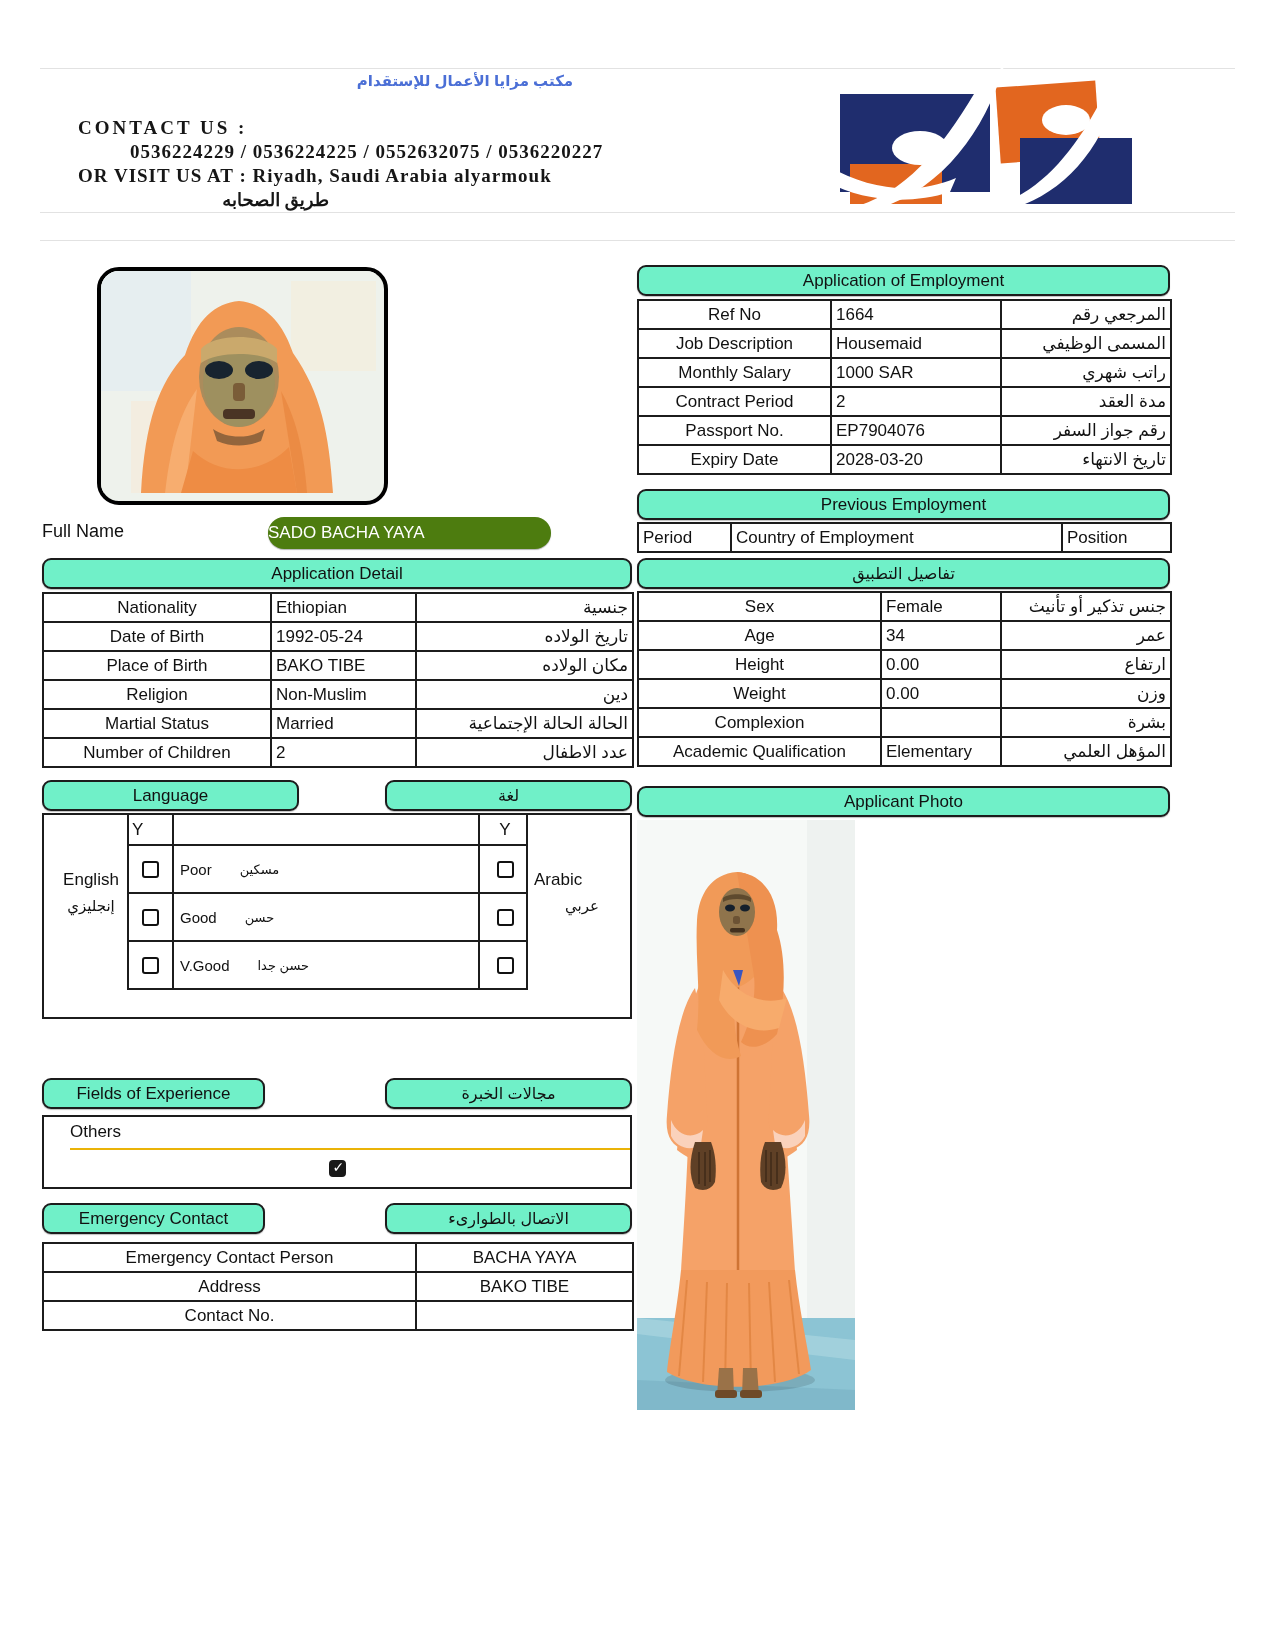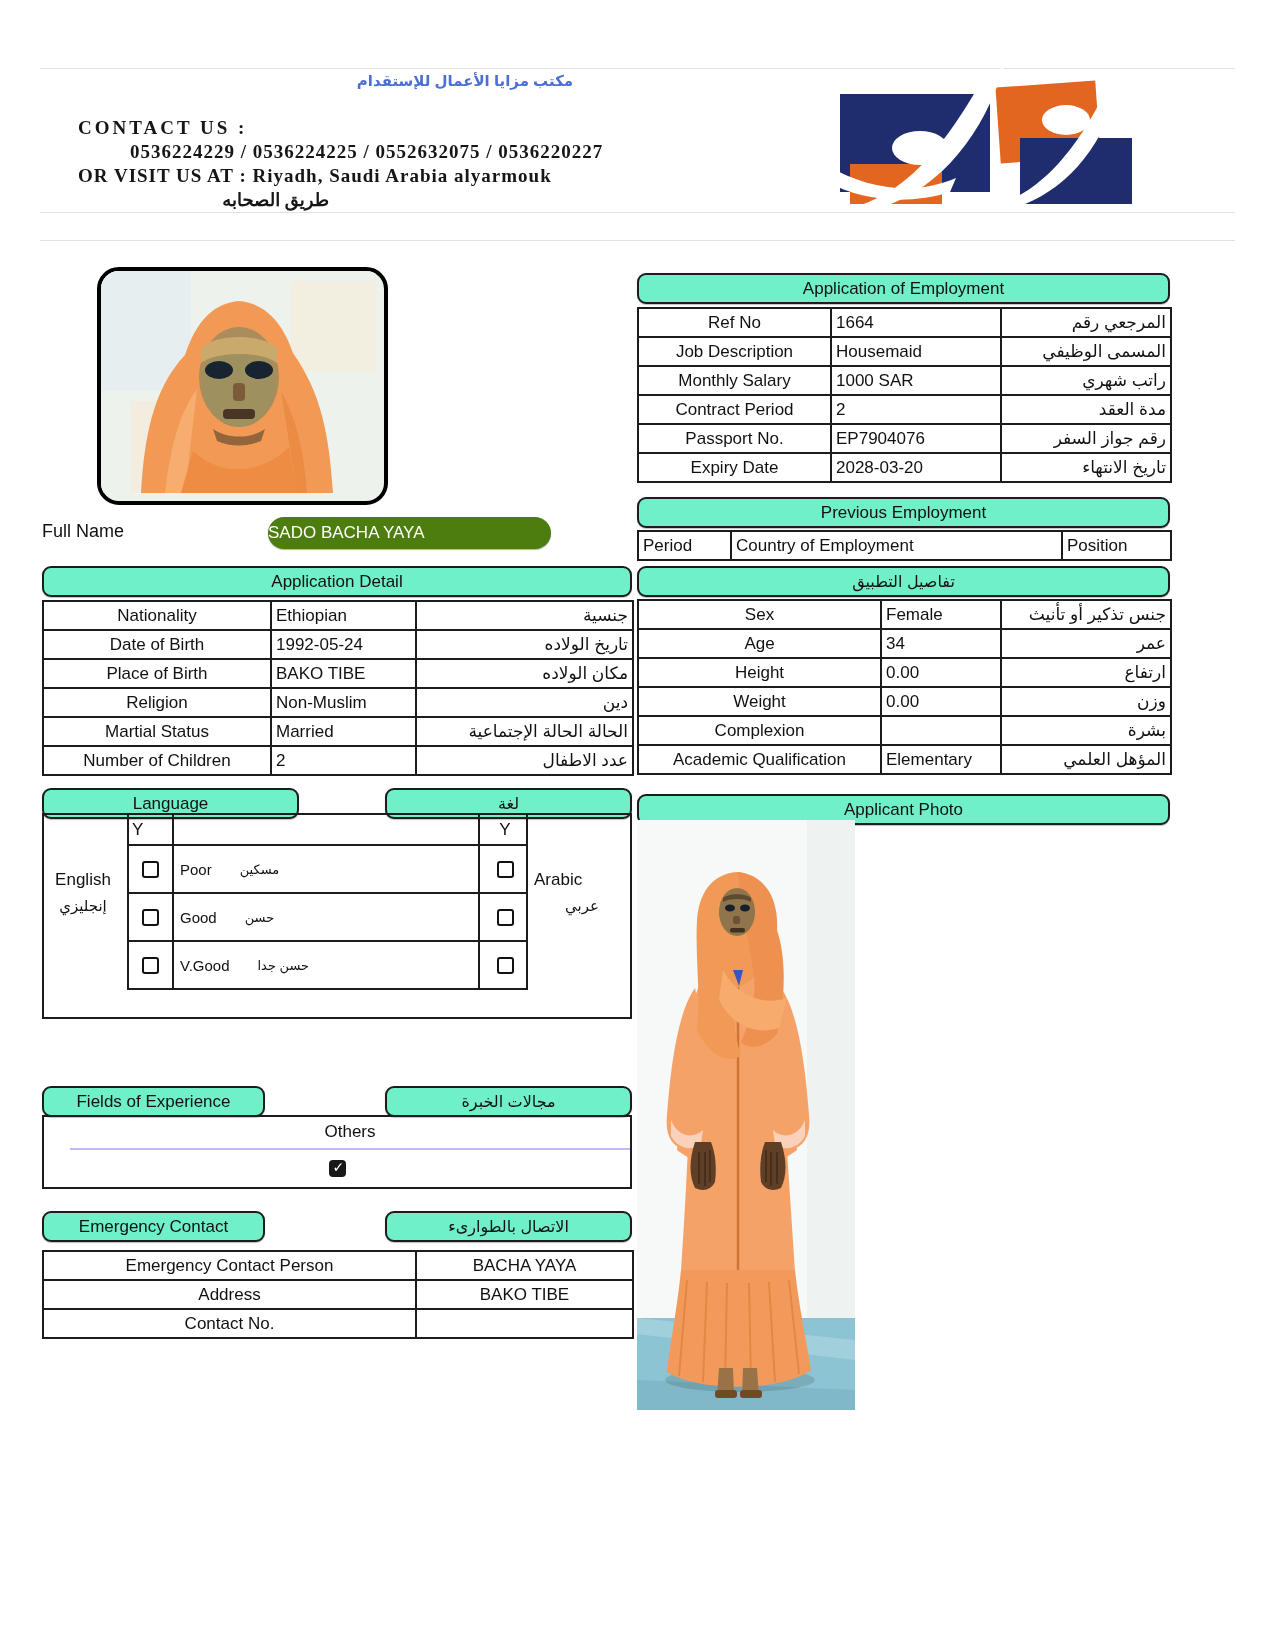--- a/index.html
+++ b/index.html
@@ -9,21 +9,21 @@
   .agency-ar{position:absolute;left:300px;top:72px;width:330px;text-align:center;font-size:15px;font-weight:bold;color:#4b6fd6;direction:rtl;}
   .contact{position:absolute;left:78px;top:116px;font-family:"Liberation Serif","DejaVu Serif",serif;font-weight:bold;font-size:19px;line-height:24px;color:#161616;}
   .contact .l1{letter-spacing:3px;}
   .contact .l2{padding-left:52px;letter-spacing:1px;}
   .contact .l3{letter-spacing:1px;}
   .contact .l4{text-align:center;padding-right:130px;font-size:18px;}
   .logo{position:absolute;left:828px;top:68px;}
   
   .leftcol{position:absolute;left:42px;top:255px;width:590px;}
   .rightcol{position:absolute;left:637px;top:265px;width:533px;}
-  .abs{position:absolute;margin-top:8px;}
+  .abs{position:absolute;}
   
   .teal{background:#70f0c8;border:2px solid #1c1c1c;border-radius:9px;box-sizing:border-box;
         text-align:center;font-size:17px;line-height:27px;height:31px;box-shadow:0 1px 1px rgba(0,0,0,.25);}
   .teal.ar{direction:rtl;font-size:16px;}
   
   table.frm{border-collapse:collapse;table-layout:fixed;}
   table.frm td{border:2px solid #1c1c1c;height:29px;padding:0 4px;font-size:17px;overflow:hidden;white-space:nowrap;box-sizing:border-box;}
   td.lab{text-align:center;}
   td.val{text-align:left;}
   td.arb{text-align:right;direction:rtl;font-size:15px;}
@@ -44,21 +44,21 @@
   .lvl-en{font-size:15px;margin-left:6px;}
   .lvl-ar{font-size:13px;direction:rtl;margin-left:28px;}
   .side-label{position:absolute;top:52px;text-align:center;font-size:17px;line-height:26px;}
   .side-label .ar{font-size:15px;direction:rtl;}
   
   .cb{width:17px;height:17px;border:2.5px solid #111;border-radius:3px;background:#fff;box-sizing:border-box;}
   .cb.checked{background:#181818;border-color:#181818;border-radius:4px;position:relative;}
   .cb.checked:after{content:"\2713";position:absolute;left:2px;top:-3px;color:#fff;font-size:14px;font-weight:bold;}
   
   .expbox{position:absolute;left:0;top:860px;width:590px;border:2px solid #1c1c1c;box-sizing:border-box;}
-  .exp-others{height:31px;border-bottom:2px solid #c4b5fd;text-align:center;font-size:17px;line-height:29px;margin-left:26px;}
+  .exp-others{height:31px;border-bottom:2px solid #eab308;text-align:left;font-size:17px;line-height:29px;margin-left:26px;}
   .exp-check{height:37px;display:flex;align-items:center;justify-content:center;}
   .photo-full{position:absolute;left:0;top:555px;width:218px;height:590px;overflow:hidden;}
 </style>
 </head>
 <body>
 
 <div class="hairline" style="top:68px"></div>
 
 <div class="agency-ar">مكتب مزايا الأعمال للإستقدام</div>
 <div class="contact">
@@ -149,21 +149,21 @@
       <td class="val">2</td>
       <td class="arb">عدد الاطفال</td>
         </tr>
   </tbody>
     </table>
 
   <div class="teal abs" style="left:0;top:525px;width:257px">Language</div>
   <div class="teal ar abs" style="left:343px;top:525px;width:247px">لغة</div>
 
   <div class="langbox">
-    <div class="side-label" style="left:8px;width:62px">
+    <div class="side-label" style="left:16px;width:62px">
       <div>English</div>
       <div class="ar">إنجليزي</div>
     </div>
     <div class="side-label" style="left:488px;width:100px">
       <div style="text-align:left;padding-left:2px">Arabic</div>
       <div class="ar">عربي</div>
     </div>
     <div class="langgrid">
       <div class="lrow" style="top:0;height:31px">
         <div class="lcell-y1" style="justify-content:flex-start;padding-left:3px">

